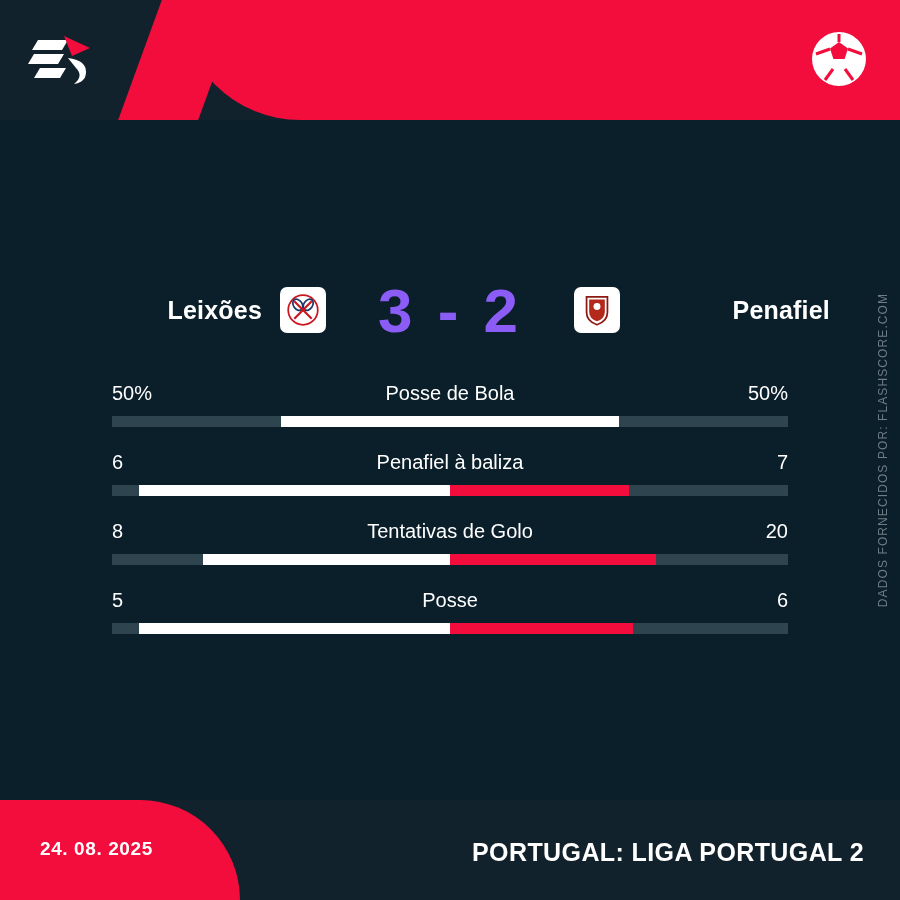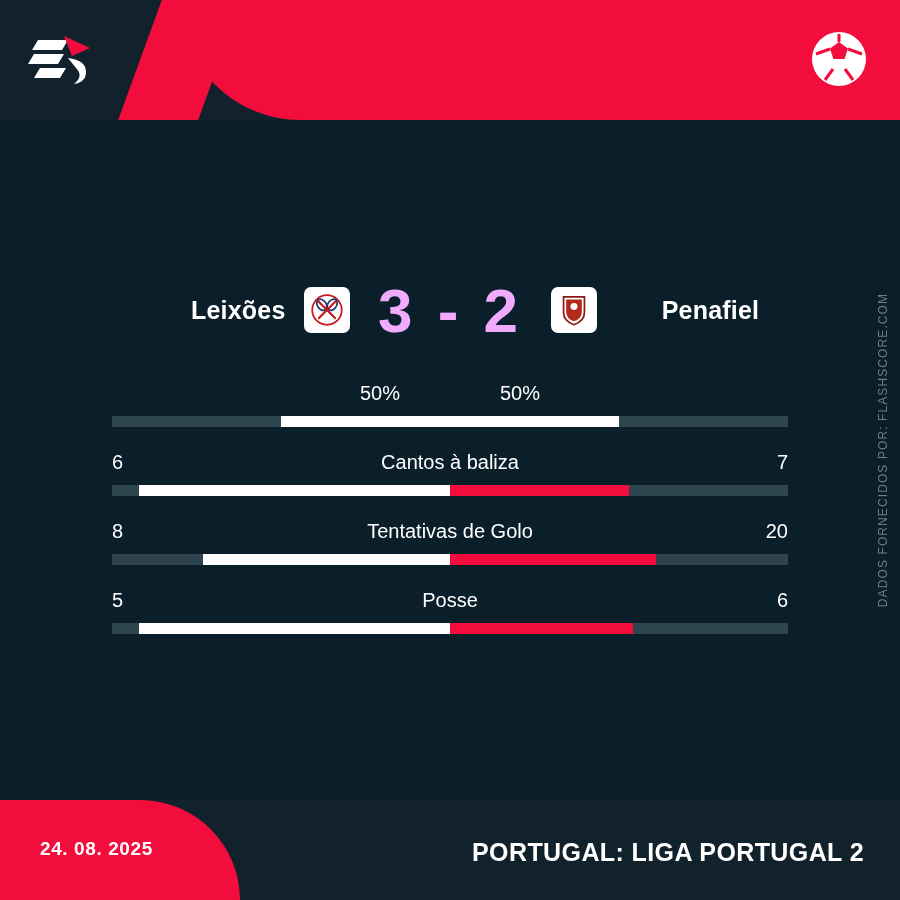--- a/index.html
+++ b/index.html
@@ -62,36 +62,36 @@
     justify-content: center;
   }
   .team-name {
     color: #ffffff;
     font-size: 25px;
     letter-spacing: 0.2px;
     white-space: nowrap;
     font-weight: bold;
   }
   .team-name.home { text-align: right; width: 210px; padding-right: 18px; }
-  .team-name.away { text-align: center;  width: 210px; padding-left: 18px; }
+  .team-name.away { text-align: right;  width: 210px; padding-left: 18px; }
   .crest {
     width: 46px; height: 46px;
     background: #ffffff;
     border-radius: 7px;
     display: flex;
     align-items: center;
     justify-content: center;
     flex: 0 0 auto;
   }
   .score {
-    color: #f0abfc;
+    color: #8b5cf6;
     font-size: 62px;
     font-weight: 700;
     letter-spacing: 4px;
-    width: 201px;
+    width: 248px;
     text-align: center;
     white-space: nowrap;
   }
 
   
   .stats {
     position: absolute;
     top: 382px; left: 112px;
     width: 676px;
   }
@@ -236,36 +236,37 @@
       </svg>
     </div>
     <div class="team-name away">Penafiel</div>
   </div>
 
   <div class="stats">
 
     <div class="stat">
       <div class="stat-labels">
         <span class="stat-home">50%</span>
+        <span class="stat-title">Posse de Bola</span>
         <span class="stat-away">50%</span>
       </div>
       <div class="bar">
         <div class="bar-half">
             <div class="bar-fill-home" style="width:50%"></div>
           </div>
         <div class="bar-half">
             <div class="bar-fill-away" style="width:50%;background:#ffffff"></div>
           </div>
       </div>
     </div>
 
     <div class="stat">
       <div class="stat-labels">
         <span class="stat-home">6</span>
-        <span class="stat-title">Cantos à baliza</span>
+        <span class="stat-title">Penafiel à baliza</span>
         <span class="stat-away">7</span>
       </div>
       <div class="bar">
         <div class="bar-half">
             <div class="bar-fill-home" style="width:92%"></div>
           </div>
         <div class="bar-half">
             <div class="bar-fill-away" style="width:53%"></div>
           </div>
       </div>

